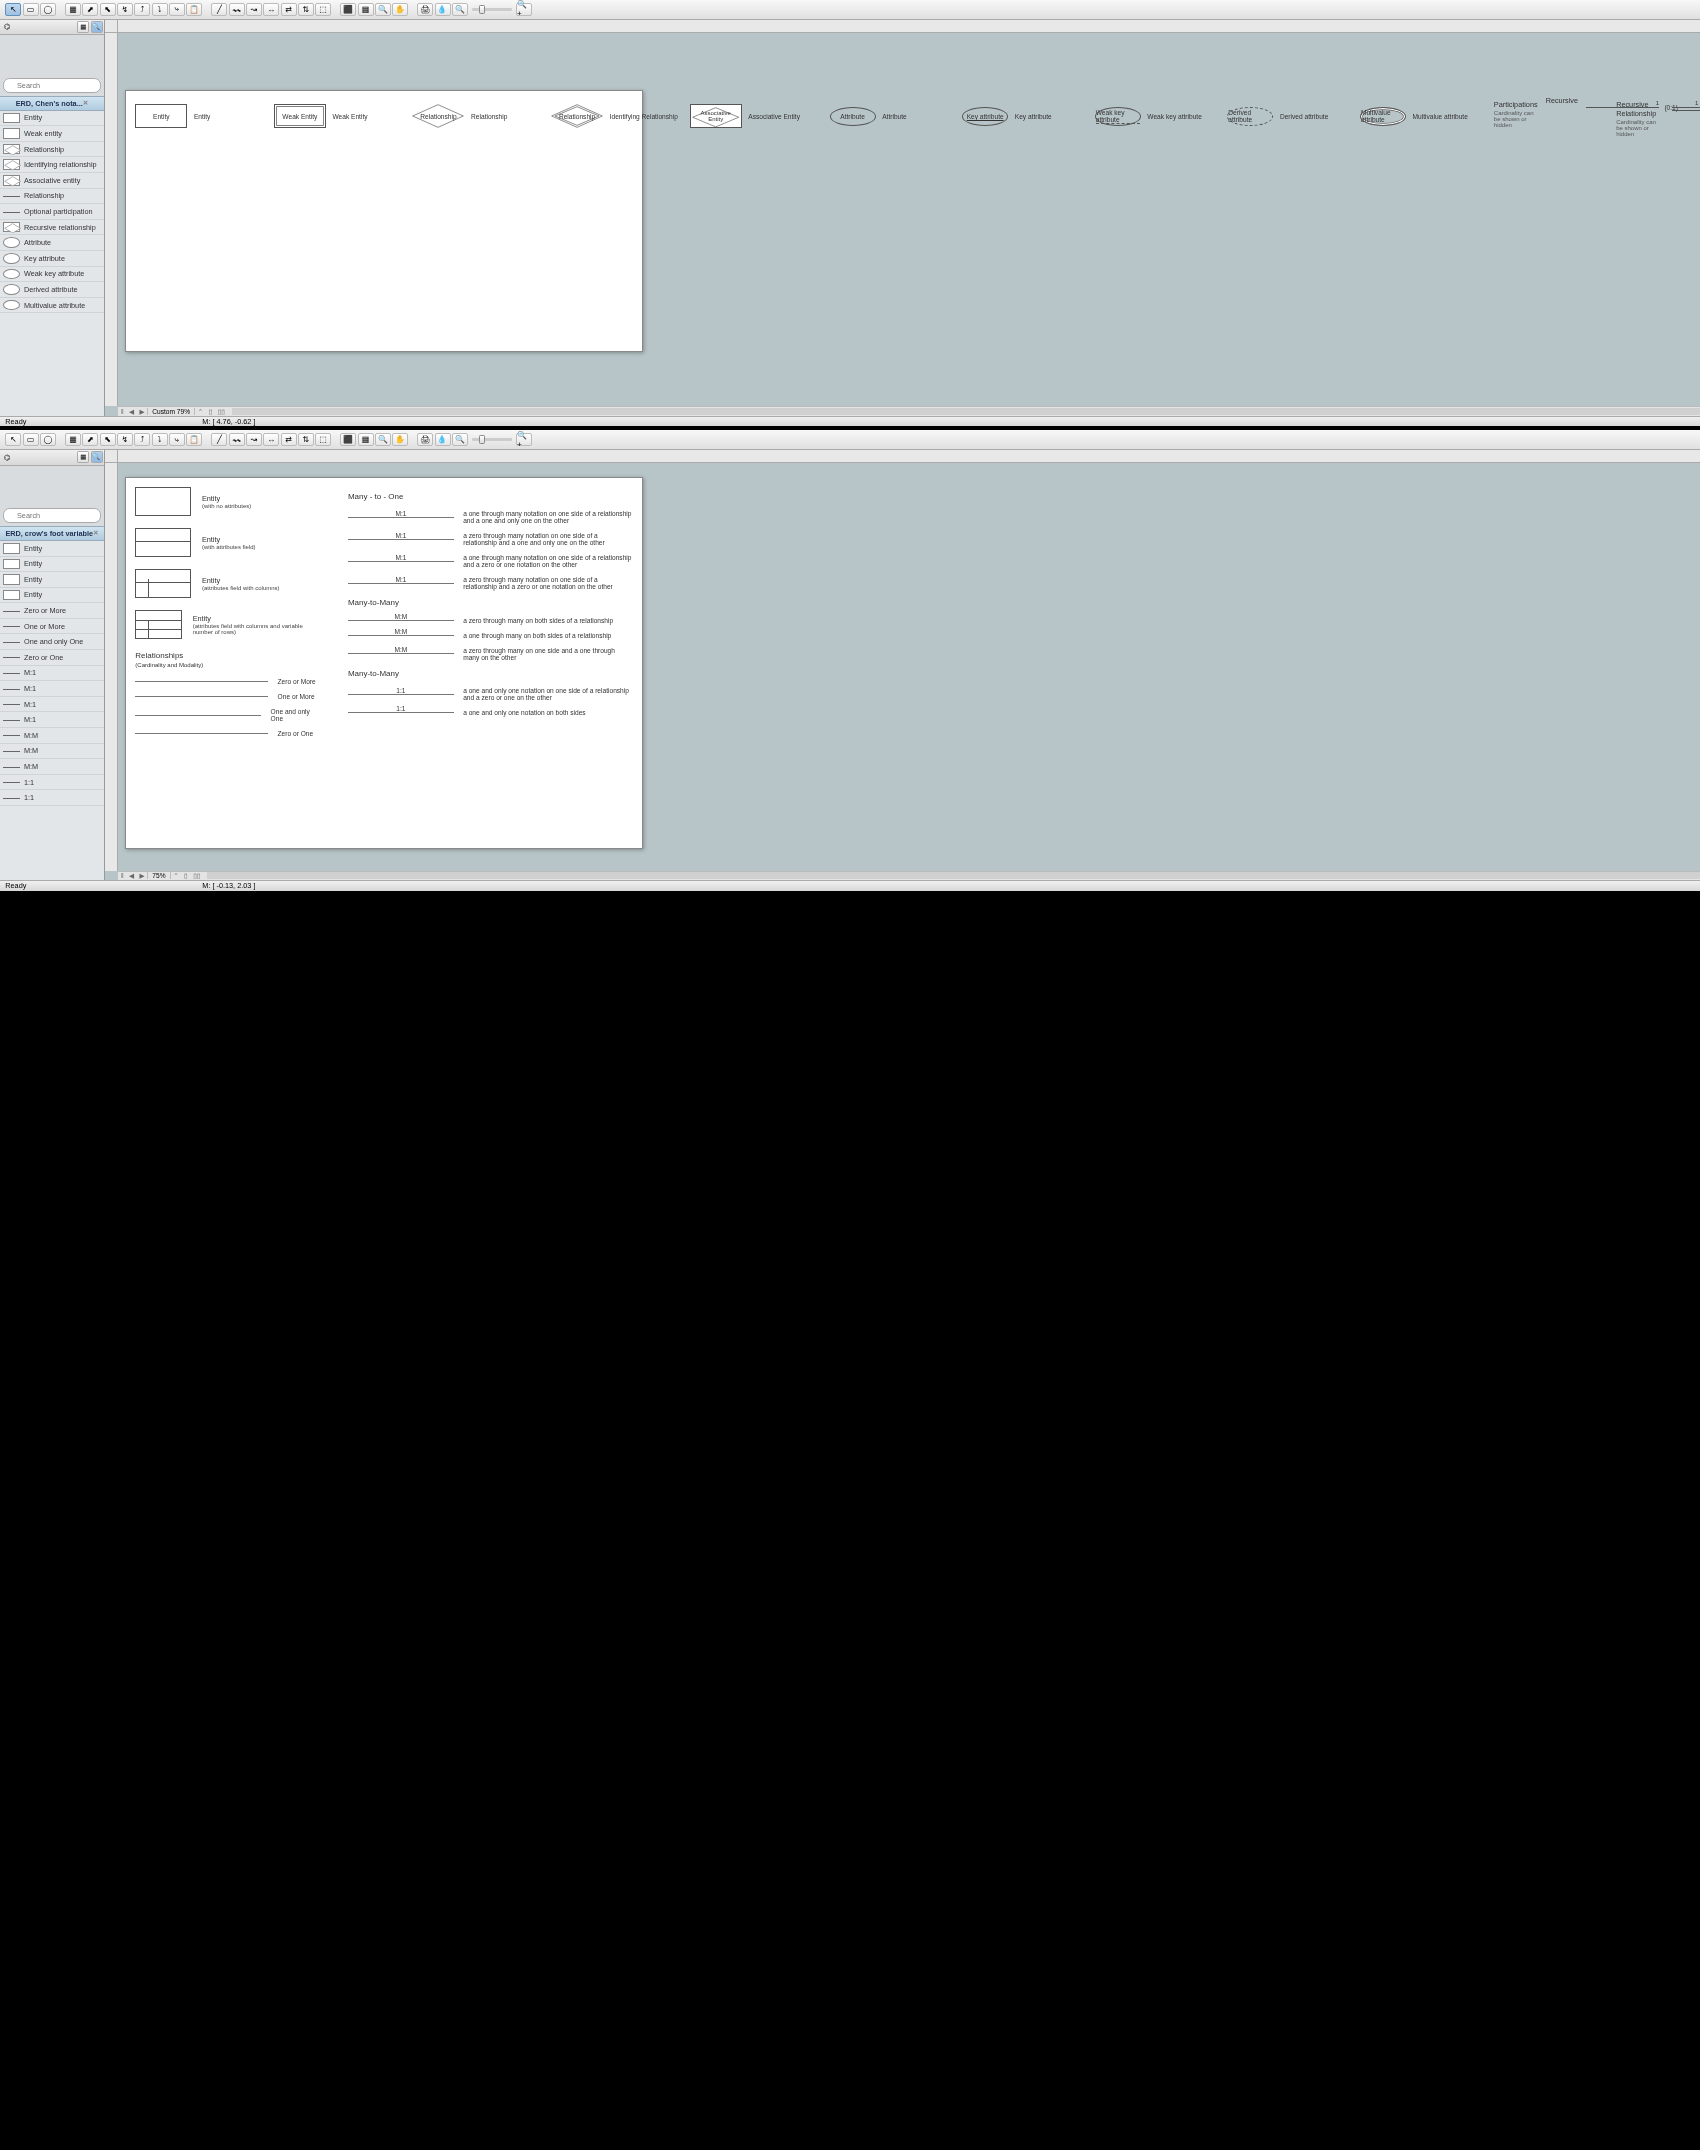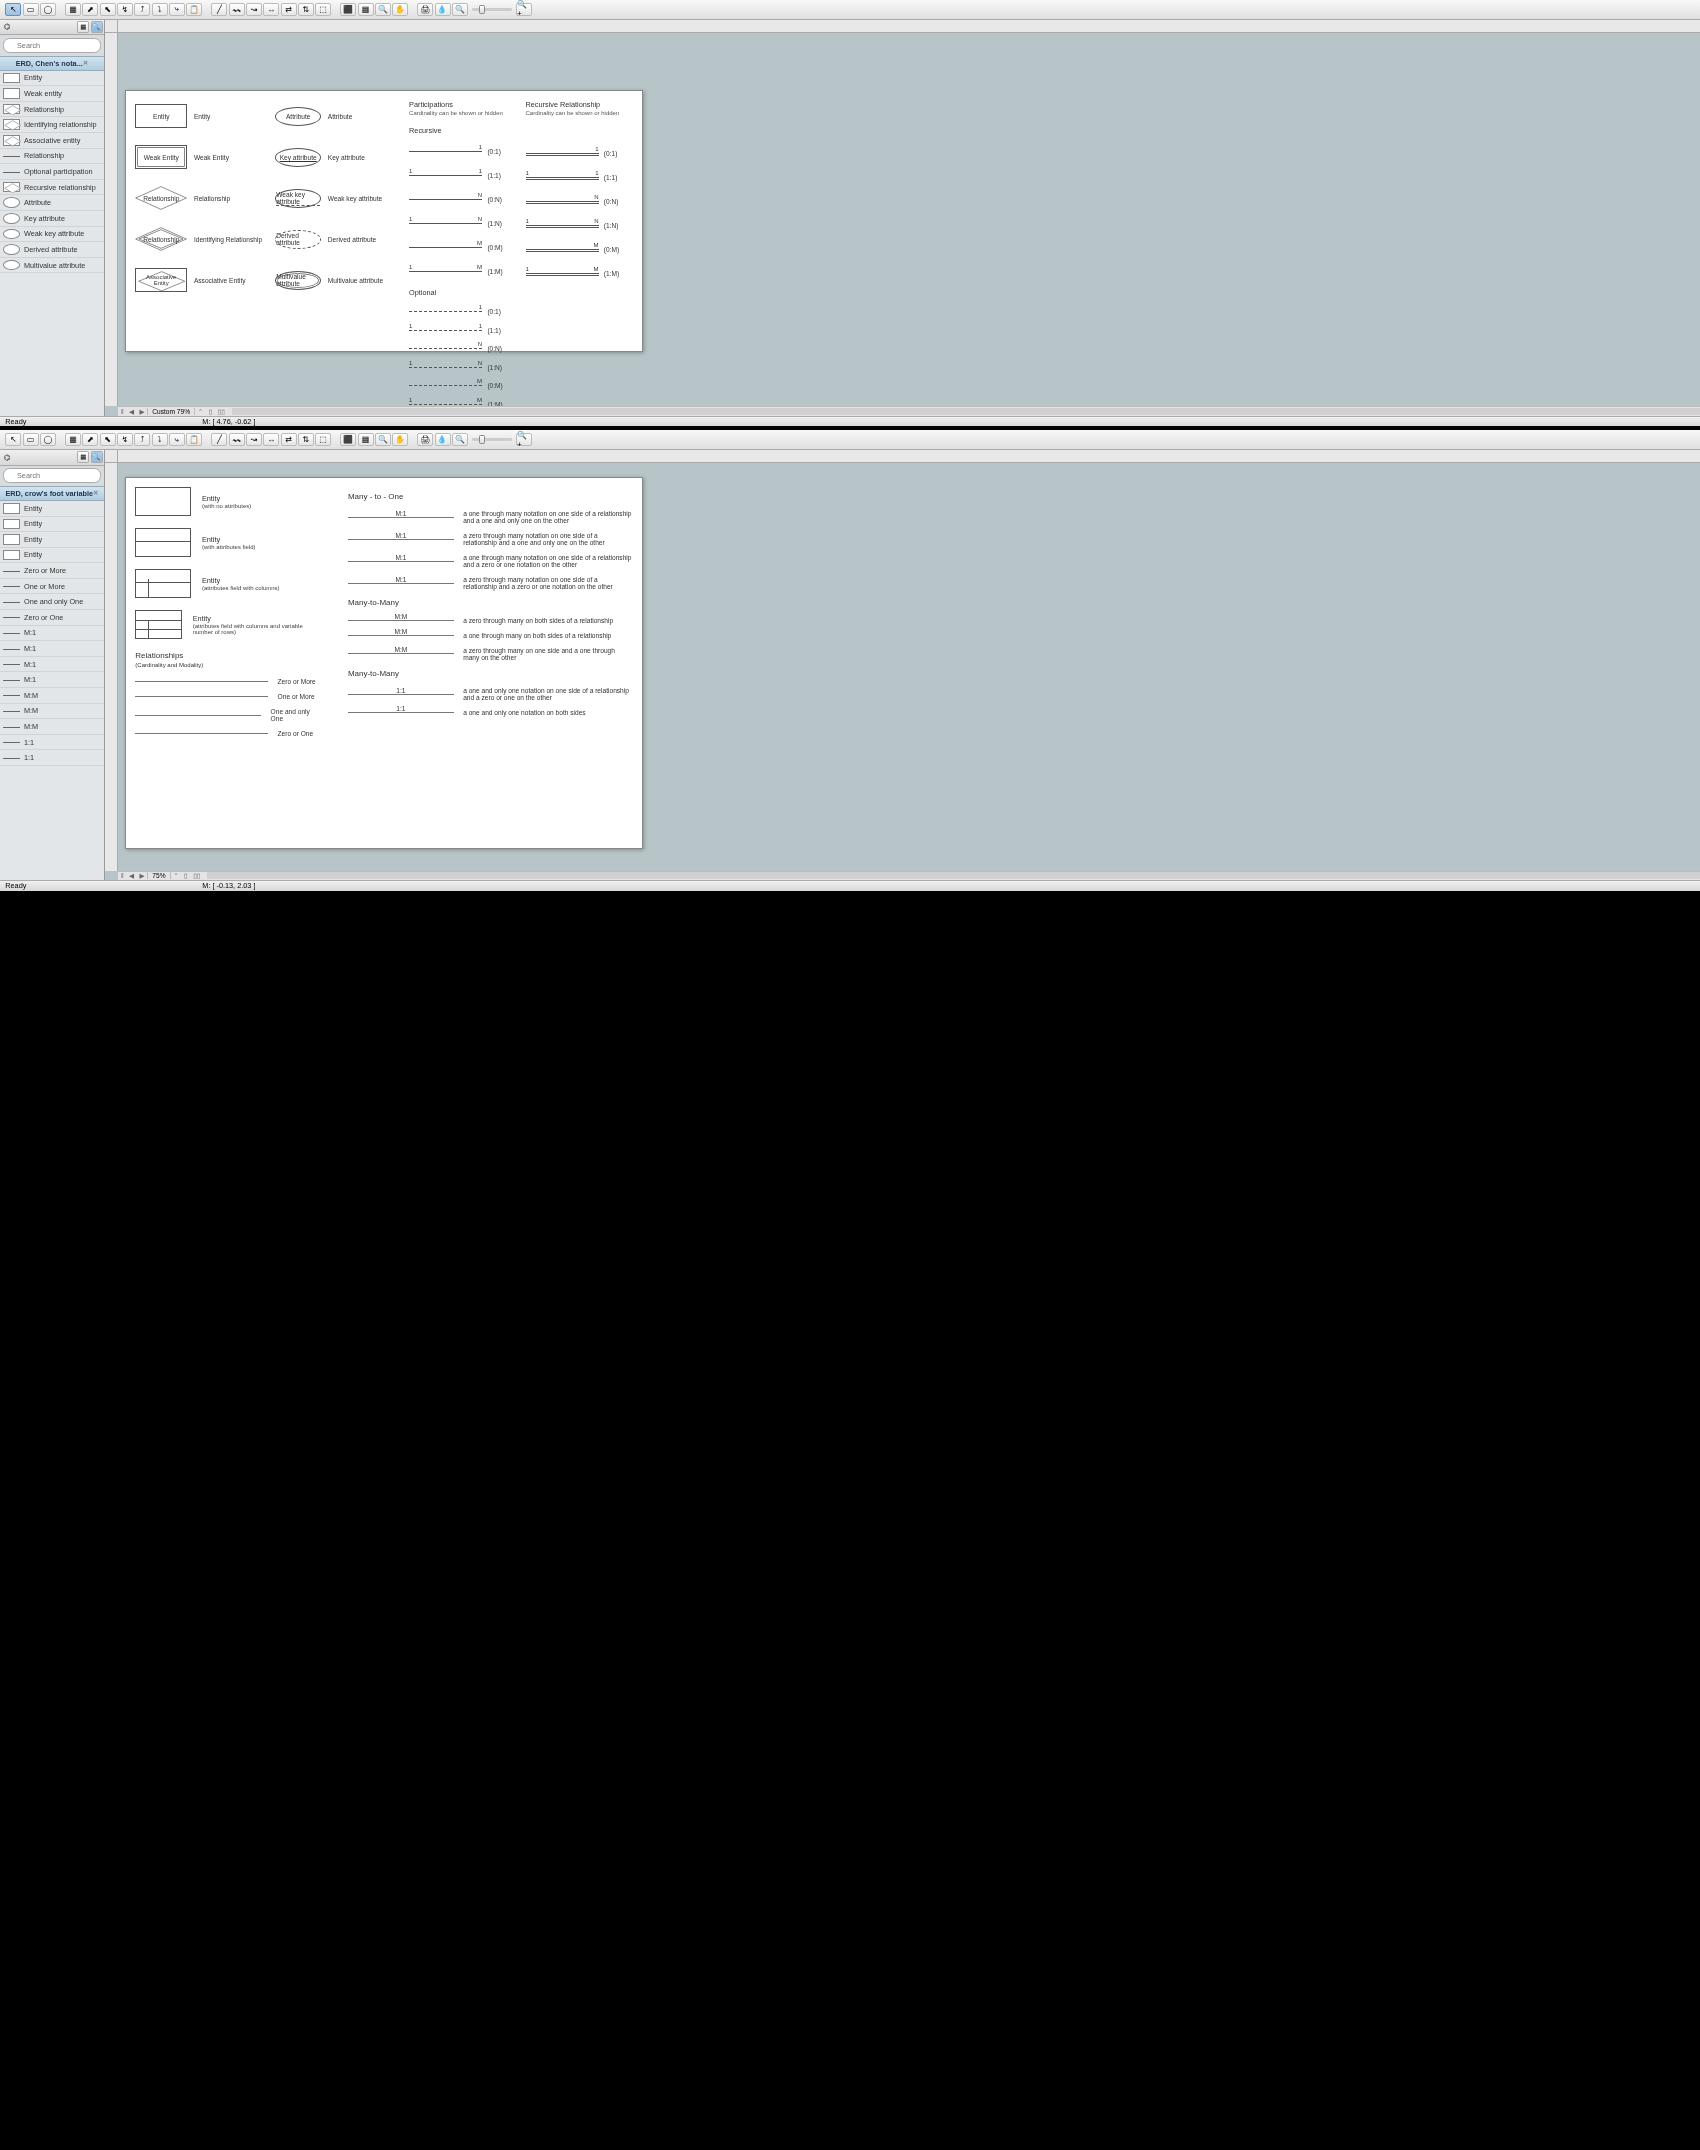--- a/index.html
+++ b/index.html
@@ -13,42 +13,42 @@
 .toolbar .slider-thumb { position: absolute; width: 6.6px; height: 9.3px; background: linear-gradient(#fff,#ddd); border: 0.7px solid #888; border-radius: 1.3px; top: -3.3px; }
 .workspace { display: flex; height: 396px; }
 .workspace.second { height: 430px; }
 .sidebar { width: 105px; background: #d8dcde; border-right: 0.7px solid #999; display: flex; flex-direction: column; }
 .sidebar-tabs { background: linear-gradient(#f0f0f0,#d8d8d8); border-bottom: 0.7px solid #aaa; padding: 1.3px; display: flex; justify-content: space-between; }
 .sidebar-tabs .left { font-size: 7.3px; padding: 1.3px 2.7px; }
 .sidebar-tabs .right { display:flex; gap:1.3px; }
 .sidebar-tabs .tabb { width: 12px; height:12px; border:0.7px solid #aaa; background:linear-gradient(#fff,#e0e0e0); border-radius:1.3px; font-size:6.6px; display:inline-flex; align-items:center; justify-content:center; cursor:pointer; }
 .sidebar-tabs .tabb.sel { background: linear-gradient(#b0d0f0,#90b8e0); }
 .search-row { padding: 2.7px; background:#d8dcde; }
-.search-row input { width: 100%; padding: 2px 5.3px 2px 13.3px; border-radius: 6.6px; border: 0.7px solid #aaa; font-size: 7.3px; color:#888; }
+.search-row input { width: 100%; padding: 2px 5.3px 2px 13.3px; border-radius: 6.6px; border: 0.7px solid #aaa; font-size: 7.3px; color:#888;margin-top:40px; }
 .panel-header { background: linear-gradient(#d0e4f0, #b0cce0); border-top:0.7px solid #9ab; border-bottom:0.7px solid #9ab; padding: 2px 4px; font-size: 7.3px; font-weight: bold; color:#235; display:flex; justify-content:center; align-items:center; }
 .panel-header .close { font-size:6.6px; color:#888; cursor:pointer; }
 .shape-list { flex: 1; overflow-y: auto; background: #e2e6e8; }
 .shape-item { display: flex; align-items: center; padding: 2px 2.7px; border-bottom: 0.7px solid #d0d4d6; cursor: pointer; font-size: 7.3px; color:#333; }
 .shape-thumb { width: 17.3px; height: 10.6px; margin-right: 4px; flex-shrink:0; background:#fff; border:0.7px solid #888; position:relative; }
 .shape-thumb.ellipse { border-radius: 50%; }
 .shape-thumb.line { border:none; background:none; }
 .shape-thumb.line::after { content:""; position:absolute; left:0; right:0; top:50%; border-top:0.7px solid #666; }
 .canvas-area { flex: 1; background: #b8c5c8; position: relative; overflow:hidden; }
 .ruler-corner { position:absolute; top:0; left:0; width:13.3px; height:13.3px; background:#e8e8e8; border-right:0.7px solid #aaa; border-bottom:0.7px solid #aaa; z-index:3; }
 .ruler-top { position:absolute; top:0; left:13.3px; right:0; height:13.3px; background:#e8e8e8; border-bottom:0.7px solid #aaa; z-index:2; }
 .ruler-left { position:absolute; top:13.3px; left:0; width:13.3px; bottom:9.3px; background:#e8e8e8; border-right:0.7px solid #aaa; z-index:2; }
 .page { position:absolute; background:#fff; border:0.7px solid #888; box-shadow: 1.3px 1.3px 4px rgba(0,0,0,0.3); padding: 9.3px; font-size: 7.3px; color:#333; }
 .page.chen { top: 70px; left: 20px; width: 518px; height: 262px; }
 .page.crow { top: 26.6px; left: 20px; width: 518px; height: 372px; }
 .statusbar { background: linear-gradient(#f0f0f0,#d8d8d8); border-top:0.7px solid #aaa; padding: 1.3px 5.3px; font-size: 7.3px; display:flex; align-items:center; height:10.6px; }
 .status-left { width: 105px; }
 .status-coord { margin-left: 92px; }
 
 .chen-grid { display:flex; gap:9.3px; }
-.chen-col { display:flex; flex-direction:column; gap:8px; }
+.chen-col { display:flex; gap:8px; }
 .chen-row { display:flex; align-items:center; gap:6.6px; height: 33px; }
 .shape-box { width:52px; height:24px; border:0.7px solid #555; display:flex; align-items:center; justify-content:center; font-size:6.6px; text-align:center; background:#fff; }
 .shape-box.double { box-shadow: inset 0 0 0 1.3px #fff, inset 0 0 0 2px #555; }
 .shape-dia { width:52px; height:24px; position:relative; display:flex; align-items:center; justify-content:center; font-size:6.6px; }
 .shape-dia svg { position:absolute; inset:0; }
 .shape-ell { width:46px; height:18.6px; border:0.7px solid #555; border-radius:50%; display:flex; align-items:center; justify-content:center; font-size:6.6px; }
 .shape-ell.dashed { border-style: dashed; }
 .shape-ell.double { box-shadow: inset 0 0 0 1.3px #fff, inset 0 0 0 2px #555; }
 .lbl { font-size: 6.6px; width:72px; }
 .sect-title { font-size: 7.3px; margin-bottom: 1.3px; }

